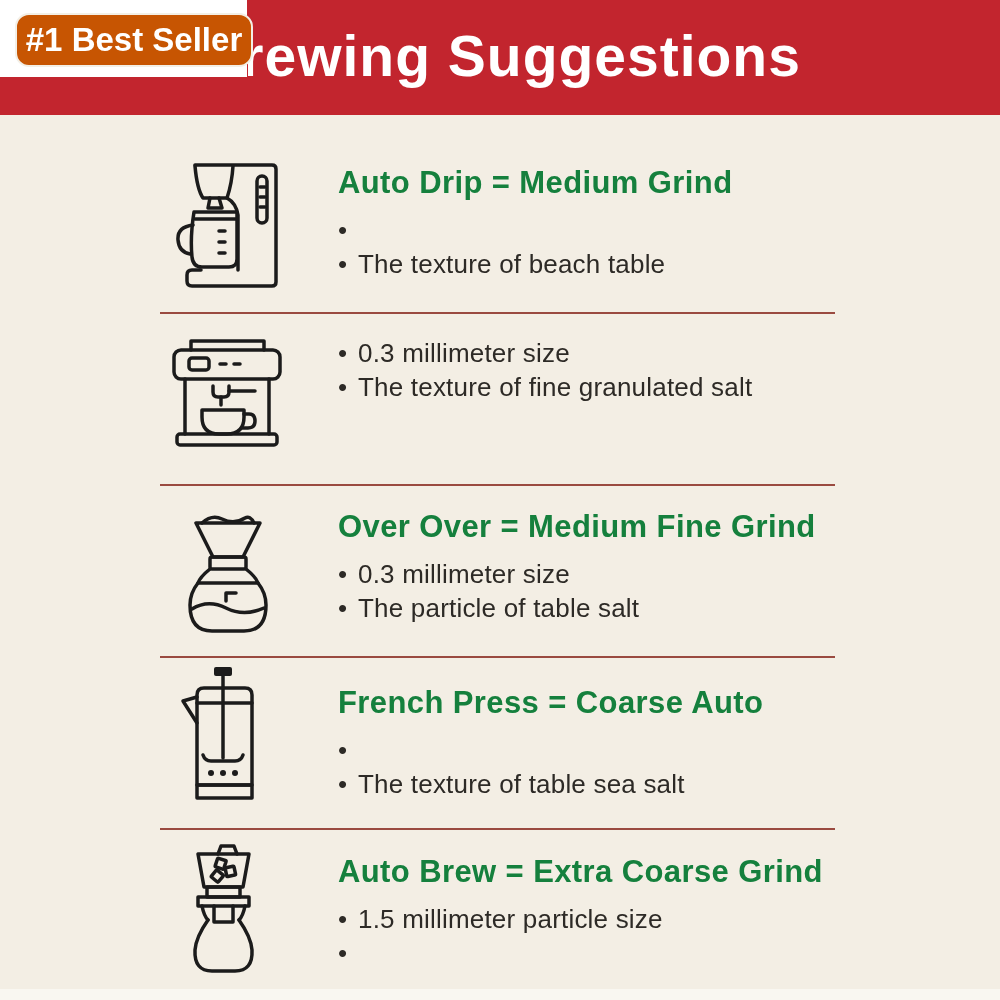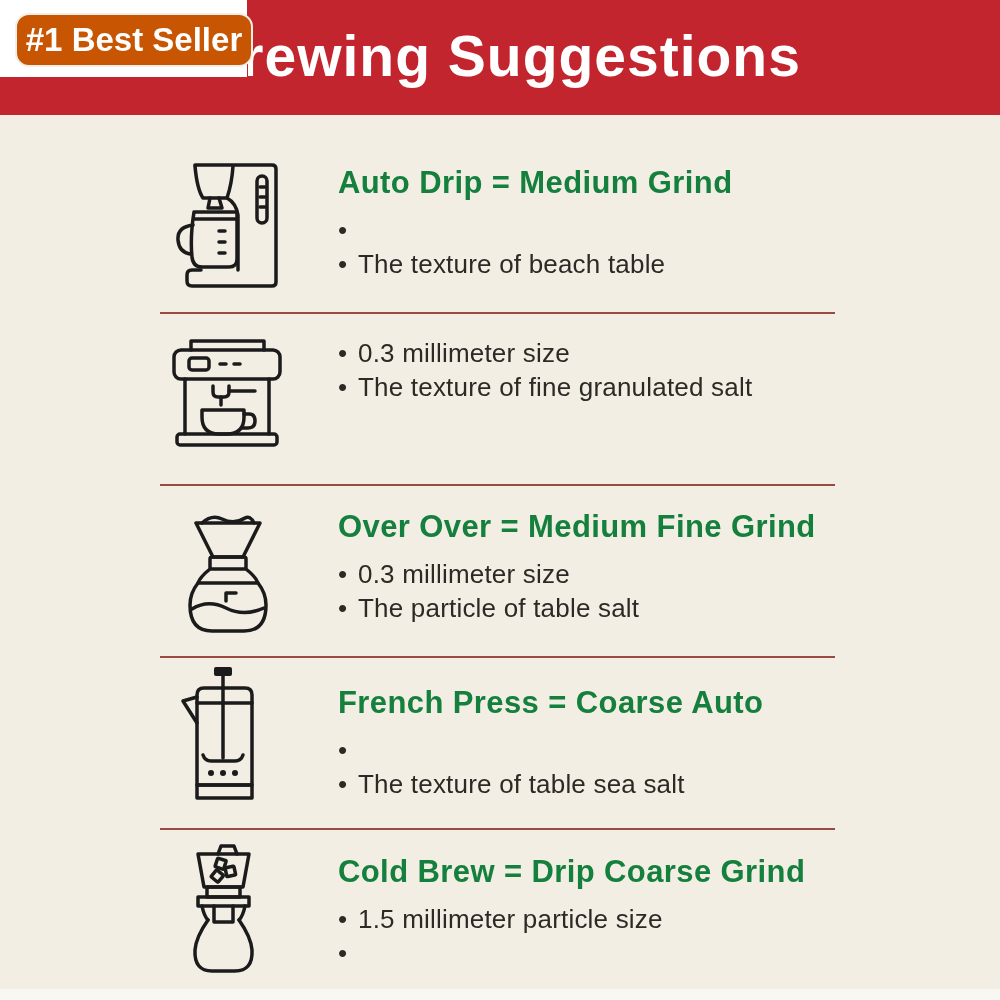--- a/index.html
+++ b/index.html
@@ -183,21 +183,21 @@
         <rect class="ic" x="36" y="23" width="9" height="9" rx="1" transform="rotate(-12 40 28)" stroke-width="2.6"></rect>
         <rect class="ic" x="23" y="28" width="9" height="9" rx="1" transform="rotate(40 28 32)" stroke-width="2.6"></rect>
         <rect class="ic" x="17" y="43" width="33" height="10"></rect>
         <rect class="ic" x="8" y="53" width="51" height="9"></rect>
         <path class="ic" d="M12 62 Q14 72 18 76 M55 62 Q53 72 49 76"></path>
         <path class="ic" d="M24 62 V78 H43 V62"></path>
         <path class="ic" d="M18 76 Q6 93 5 106 Q4 127 22 127 H45 Q63 127 62 106 Q61 93 49 76"></path>
       </svg>
     </div>
     <div class="text">
-      <h2>Cold Brew = Drip Coarse Grind</h2>
+      <h2>Auto Brew = Extra Coarse Grind</h2>
       <ul>
         <li>
             <span class="dot">•</span>
             <span>1.5 millimeter particle size</span>
           </li>
         <li>
             <span class="dot">•</span>
           </li>
       </ul>
     </div>

